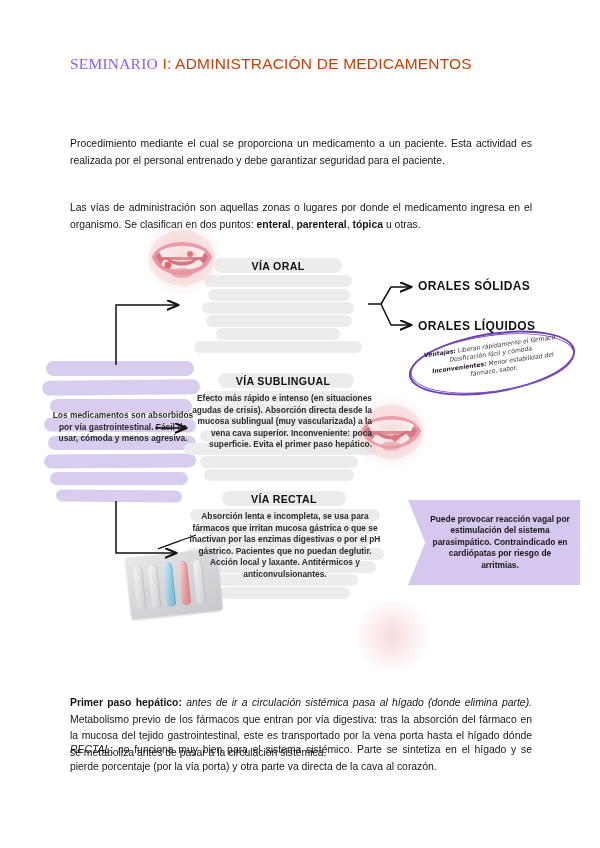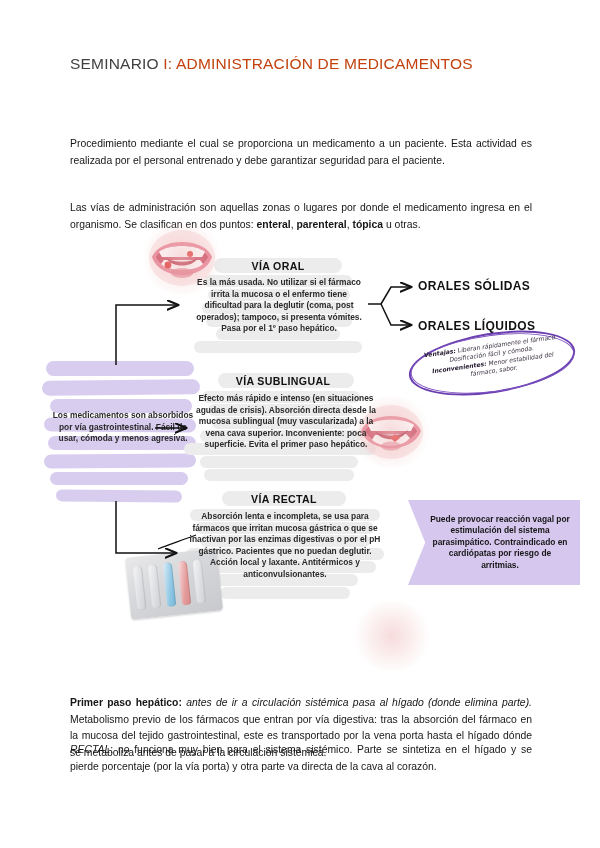--- a/index.html
+++ b/index.html
@@ -19,21 +19,21 @@
   
   #page-title {
     position: absolute;
     left: 70px;
     top: 55px;
     width: 470px;
     font-size: 15.5px;
     letter-spacing: .2px;
     white-space: nowrap;
   }
-  #page-title .t-dark { color: #404040; }
+  #page-title .t-dark { color: #8b5cf6; font-family: Liberation Serif, serif; }
   #page-title .t-accent { color: #c2410c; }
 
   
   .body-par {
     position: absolute;
     left: 70px;
     width: 462px;
     font-size: 10.4px;
     line-height: 16.5px;
     text-align: justify;
@@ -93,21 +93,21 @@
   #enteral-body {
     left: 50px; top: 205px; width: 146px;
   }
 
   
   #oral-title  { left: 200px; top: 55px;  width: 156px; }
   #oral-body   { left: 196px; top: 72px;  width: 166px; }
 
   
   #sub-title   { left: 198px; top: 170px; width: 170px; }
-  #sub-body    { left: 191px; top: 188px; width: 190px; }
+  #sub-body    { left: 182px; top: 188px; width: 190px; text-align: right; }
 
   
   #rect-title  { left: 196px; top: 288px; width: 176px; }
   #rect-body   { left: 186px; top: 306px; width: 198px; }
 
   
   .branch-label {
     position: absolute;
     font-size: 12px;
     font-weight: bold;
@@ -307,21 +307,20 @@
     <div class="sup" style="left:7px;"></div>
     <div class="sup" style="left:22px;"></div>
     <div class="sup" style="left:37px; background:linear-gradient(100deg,#dceef7 0%,#8dc6e3 60%,#74b6d8 100%);"></div>
     <div class="sup" style="left:52px; background:linear-gradient(100deg,#f7dede 0%,#e49a9a 60%,#d98a8a 100%);"></div>
     <div class="sup" style="left:67px;"></div>
   </div>
 
   <div class="node-body" id="enteral-body">Los medicamentos son absorbidos por vía gastrointestinal. Fácil de usar, cómoda y menos agresiva.</div>
 
   <div class="node-title" id="oral-title">VÍA ORAL</div>
-  <div class="node-body" id="oral-body">Es la más usada. No utilizar si el fármaco irrita la mucosa o el enfermo tiene dificultad para la deglutir (coma, post operados); tampoco, si presenta vómites. Pasa por el 1º paso hepático.</div>
 
   <div class="node-title" id="sub-title">VÍA SUBLINGUAL</div>
   <div class="node-body" id="sub-body">Efecto más rápido e intenso (en situaciones agudas de crisis). Absorción directa desde la mucosa sublingual (muy vascularizada) a la vena cava superior. Inconveniente: poca superficie. Evita el primer paso hepático.</div>
 
   <div class="node-title" id="rect-title">VÍA RECTAL</div>
   <div class="node-body" id="rect-body">Absorción lenta e incompleta, se usa para fármacos que irritan mucosa gástrica o que se inactivan por las enzimas digestivas o por el pH gástrico. Pacientes que no puedan deglutir. Acción local y laxante. Antitérmicos y anticonvulsionantes.</div>
 
   <div class="branch-label" id="label-solidas">ORALES SÓLIDAS</div>
   <div class="branch-label" id="label-liquidos">ORALES LÍQUIDOS</div>
 

